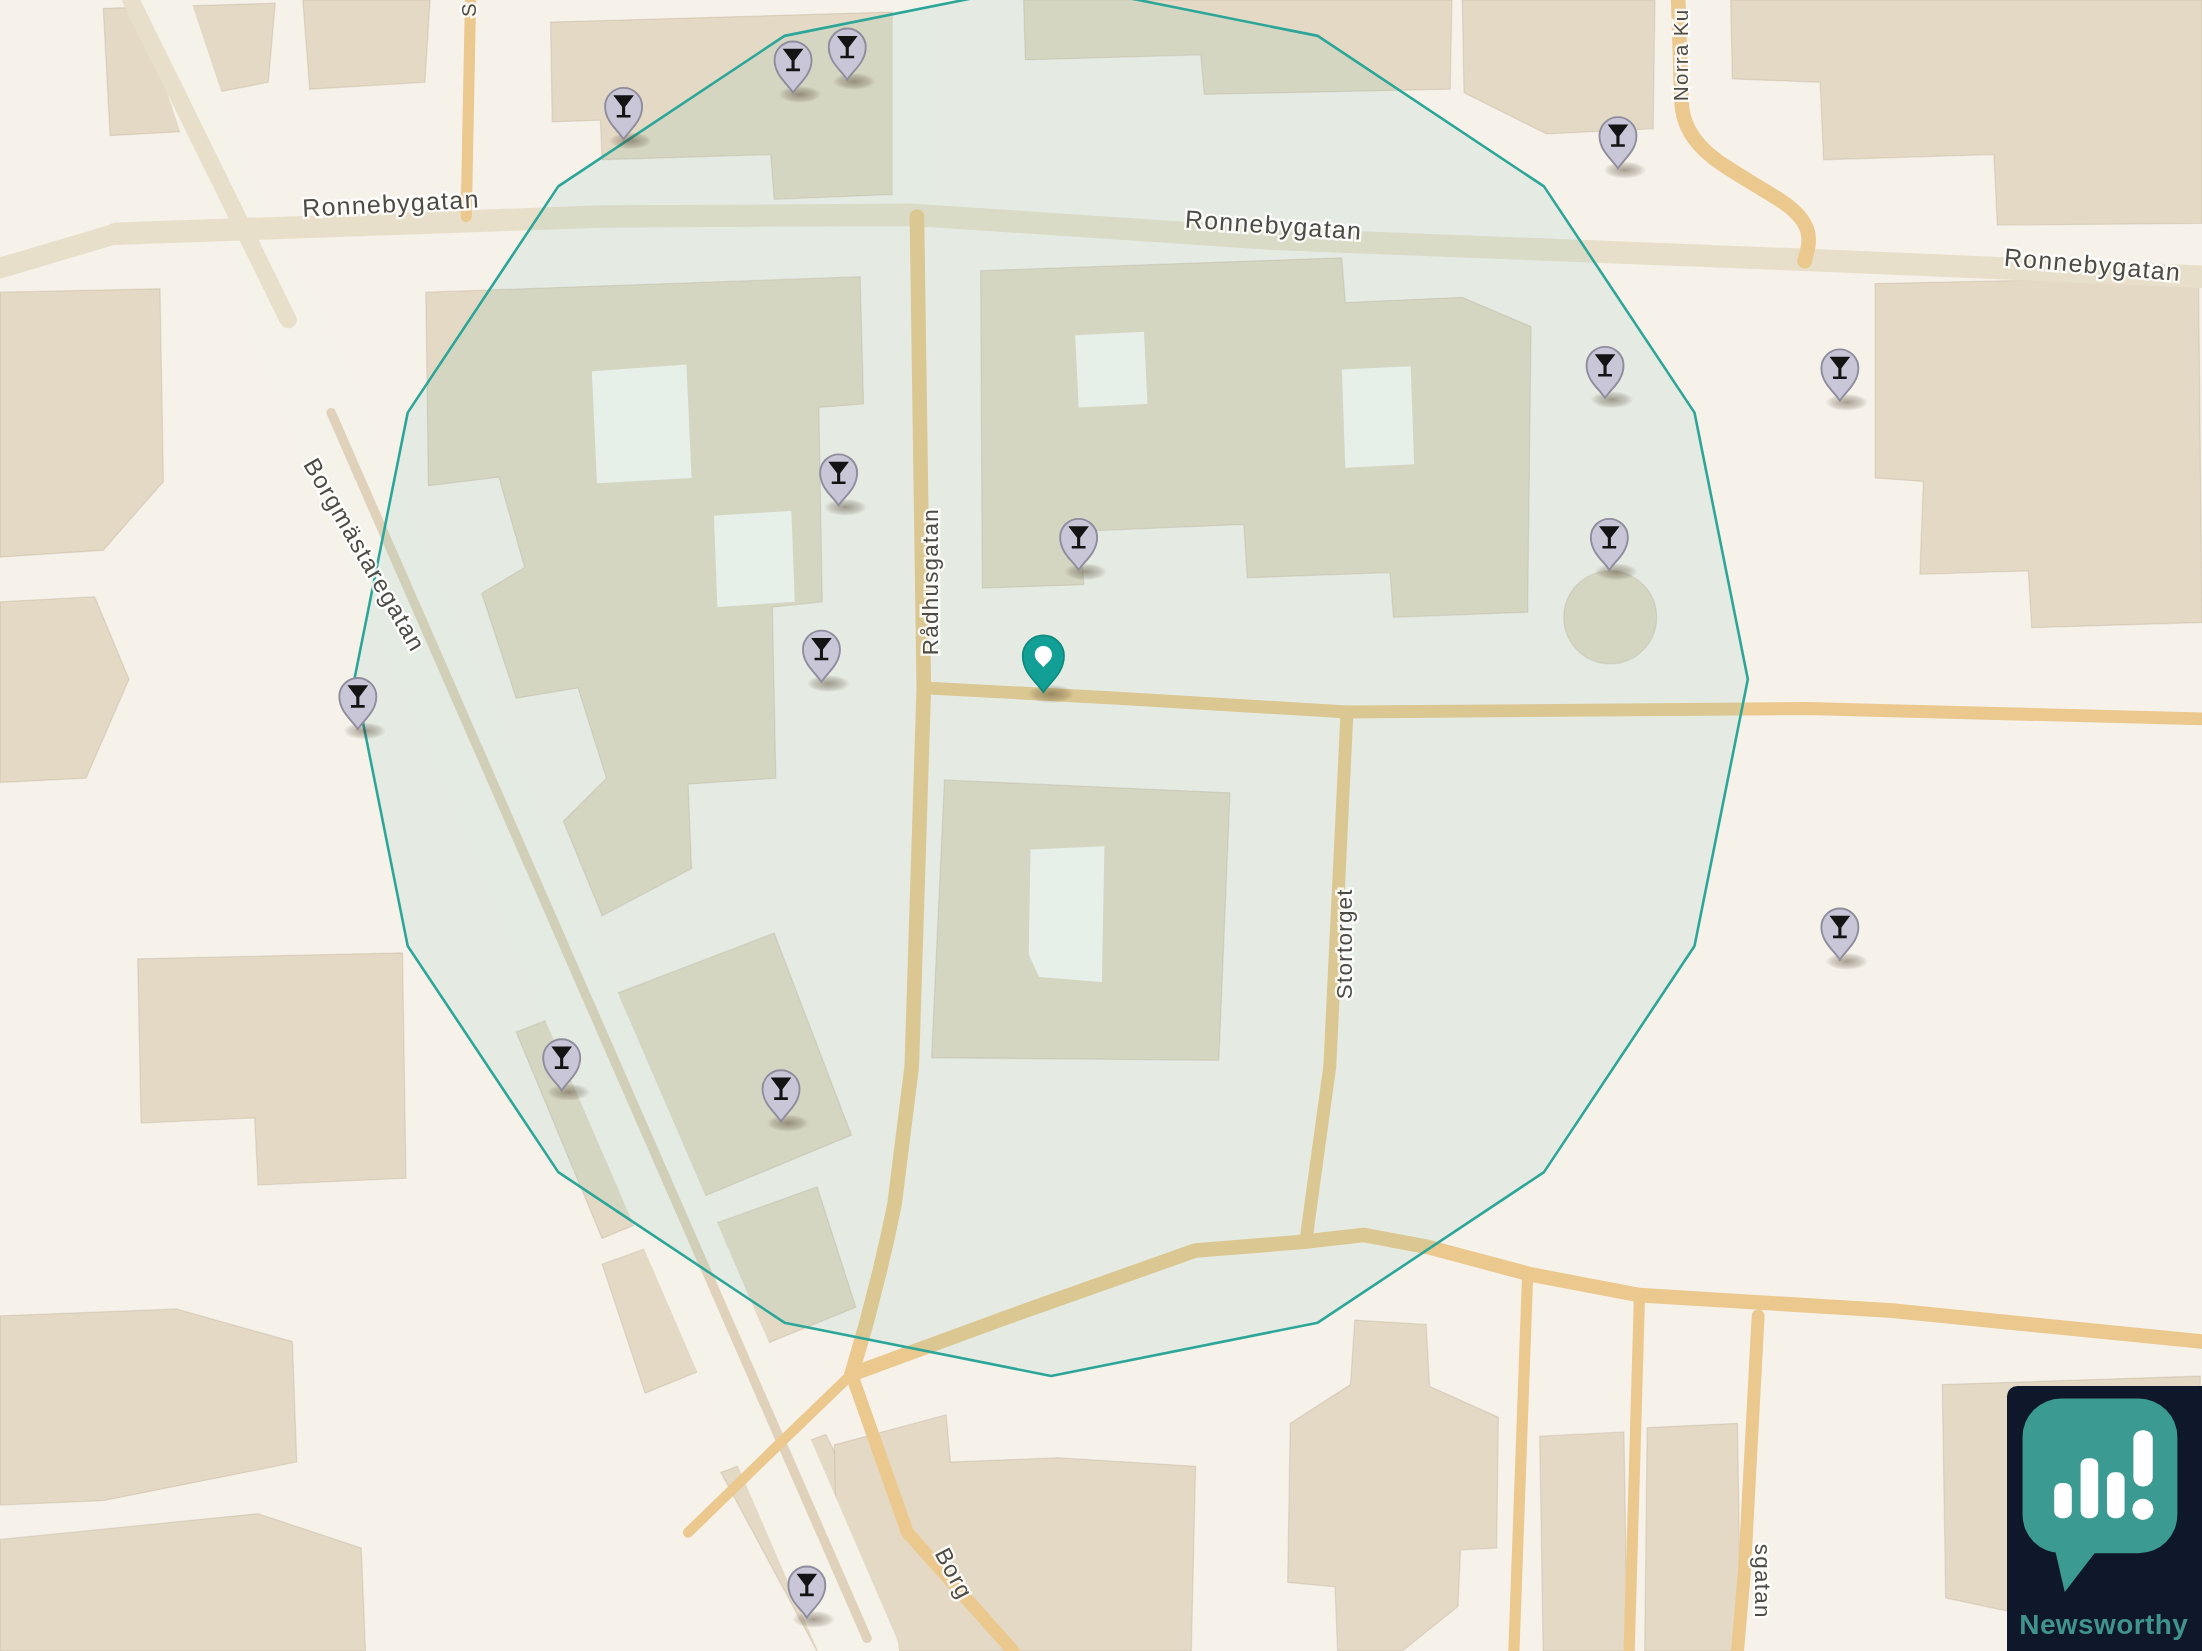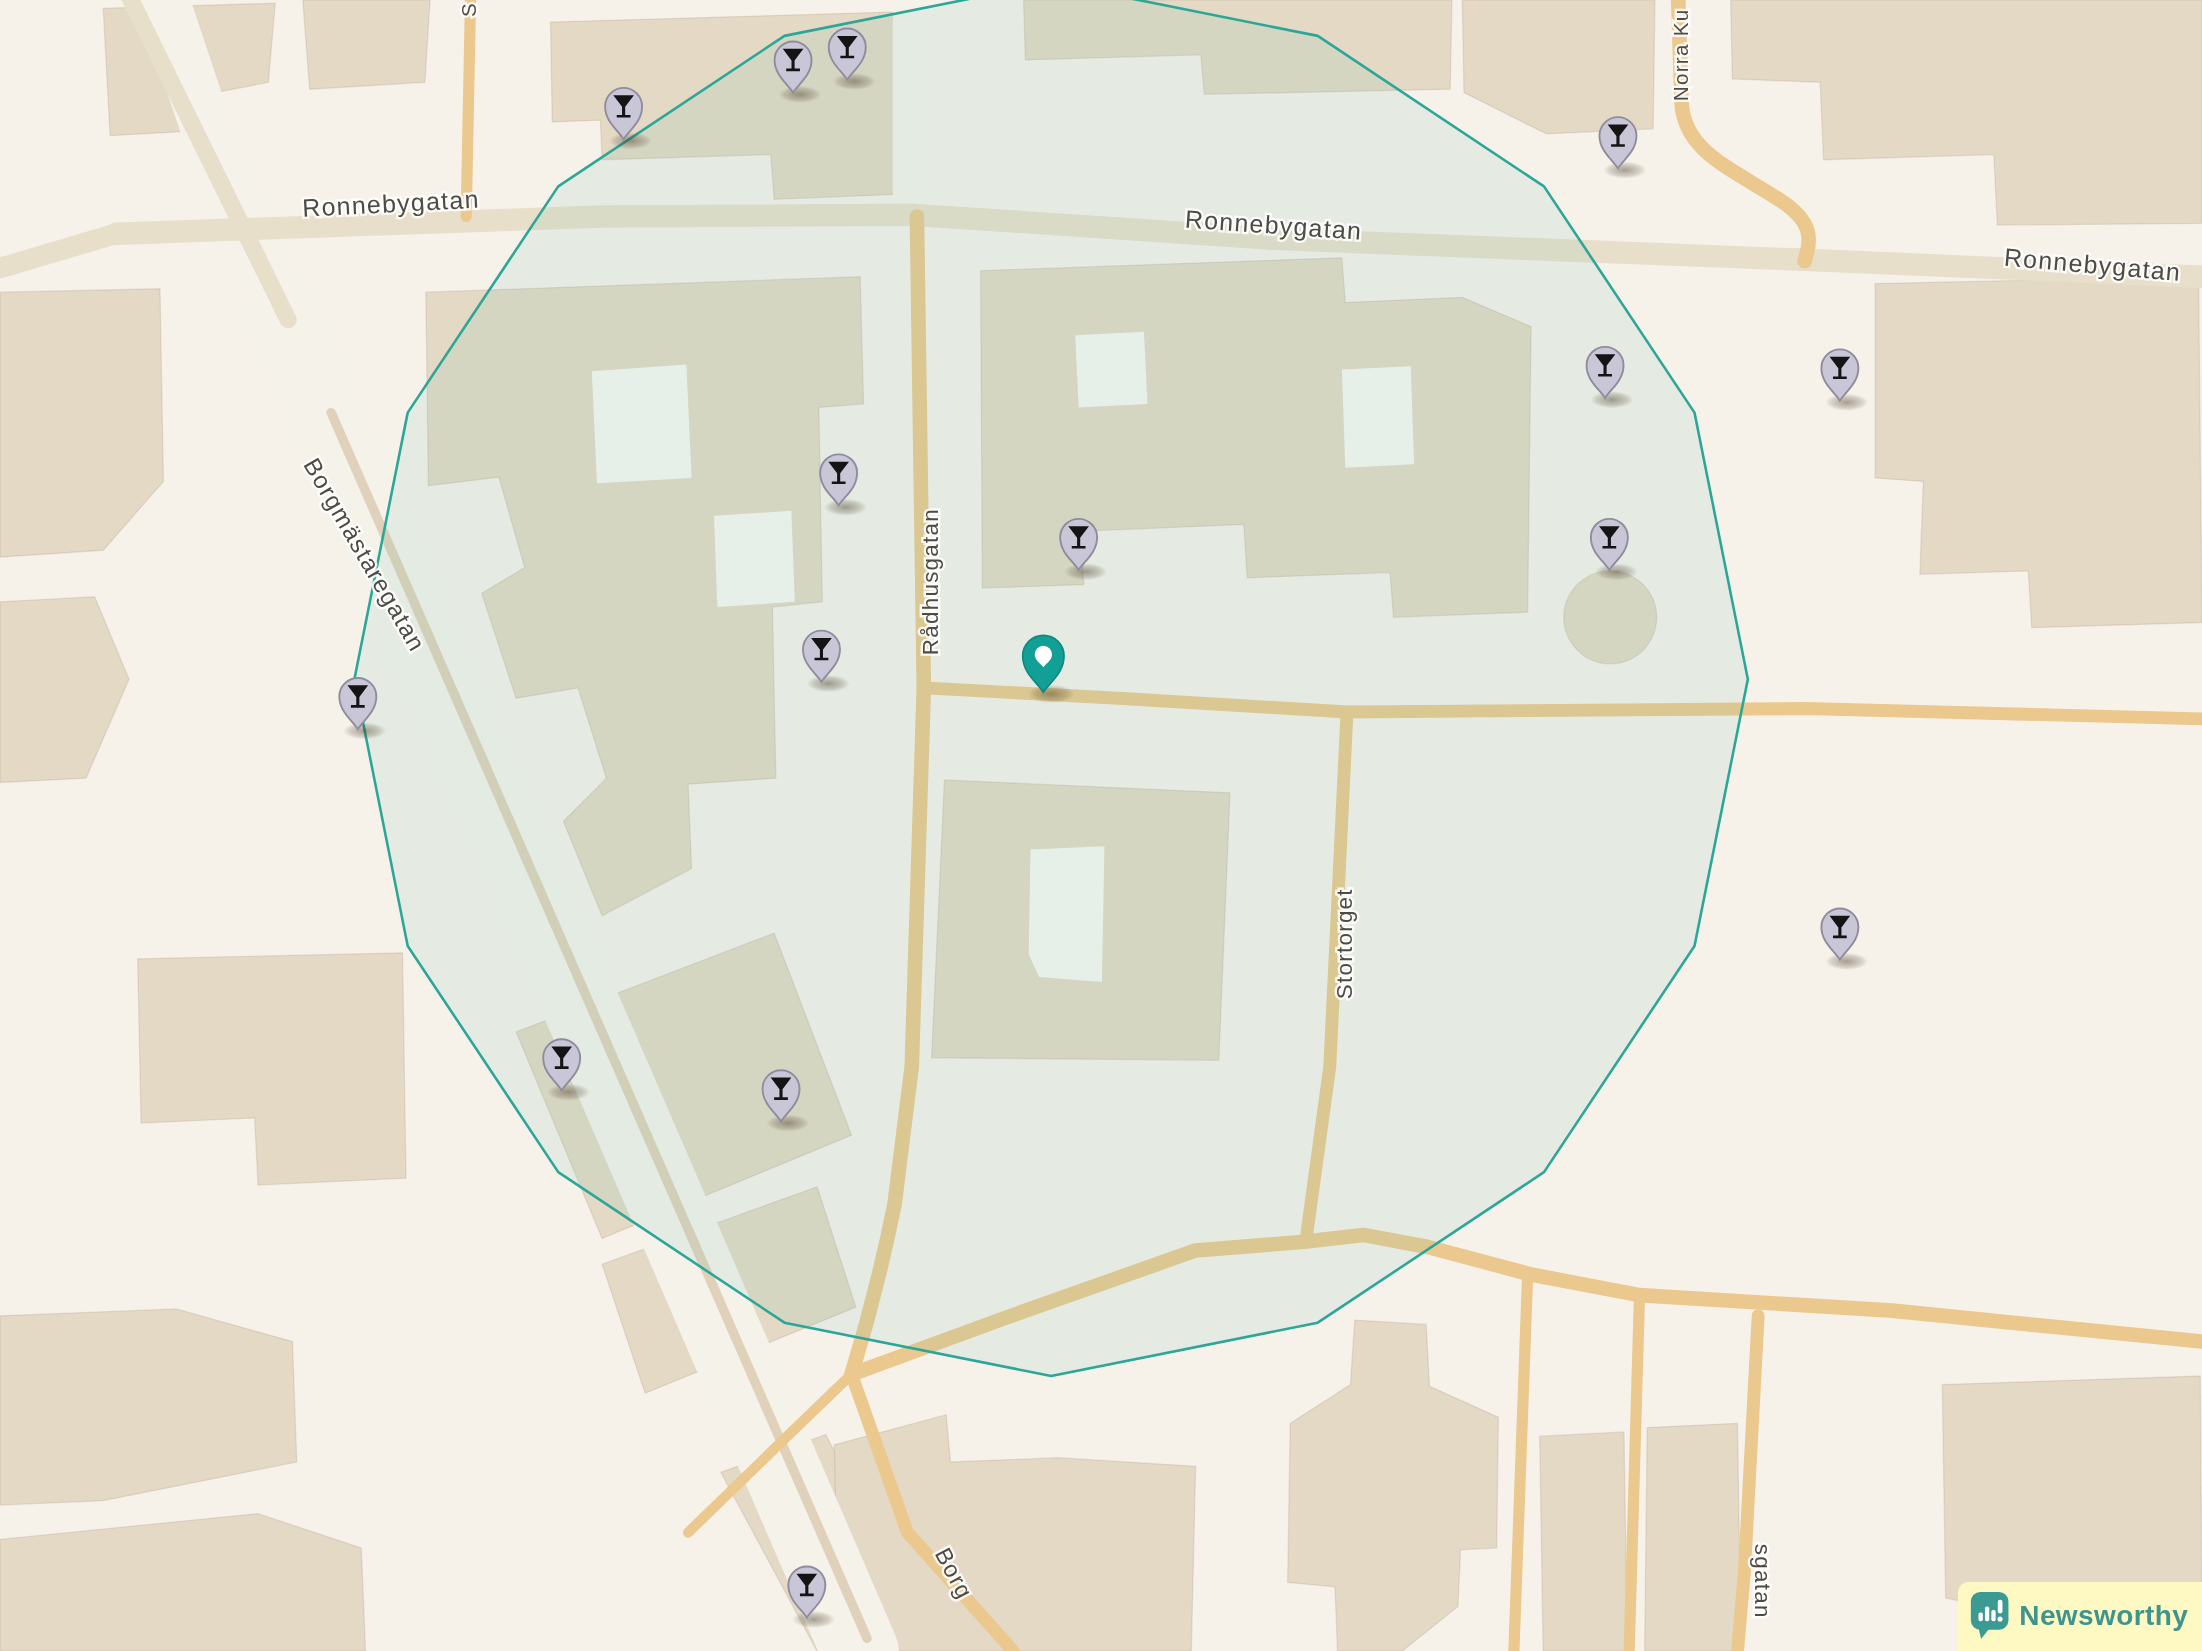--- a/index.html
+++ b/index.html
@@ -6,21 +6,21 @@
   .map-viewport{position:relative;width:100vw;height:100vh;font-family:"Liberation Sans",sans-serif;}
   svg{display:block;width:100%;height:100%;}
   .building{fill:var(--building,#e4d9c5);stroke:rgba(150,130,100,0.18);stroke-width:1.5;}
   .courtyard{fill:var(--courtyard,#f7f6f0);stroke:none;}
   .road-minor{fill:none;stroke:var(--road-minor,#e8dfcb);stroke-linecap:round;stroke-linejoin:round;}
   .road-major{fill:none;stroke:var(--road-major,#ebc88e);stroke-linecap:round;stroke-linejoin:round;}
   .road-corridor{fill:none;stroke:var(--corridor,#f5f2ea);stroke-linecap:round;stroke-linejoin:round;}
   .road-lane{fill:none;stroke:var(--road-lane,#e0d2ba);stroke-linecap:round;}
   .highlight{fill:var(--circle-fill,rgba(116,192,176,0.13));stroke:var(--circle-stroke,#2ca698);stroke-width:3;stroke-linejoin:round;}
   text.street-label{fill:#4d4b45;paint-order:stroke;stroke:rgba(255,255,255,0.85);stroke-width:5.5px;letter-spacing:1.5px;}
-  .logo-card{position:absolute;right:0;bottom:0;background:#fef9c3;border-radius:10.3px 0 0 0;display:flex;align-items:center;gap:8.6px;padding:8.6px 13.8px 10.3px 12px;}
+  .logo-card{position:absolute;right:0;bottom:0;background:#0f172a;border-radius:10.3px 0 0 0;display:flex;align-items:center;gap:8.6px;padding:8.6px 13.8px 10.3px 12px;flex-direction:column;}
   .logo-text{color:#3f948d;font-weight:bold;font-size:28px;letter-spacing:0.4px;}
 </style>
 </head>
 <body>
 
 <div class="map-viewport">
 <svg viewBox="0 0 2560 1920" preserveAspectRatio="xMidYMid slice">
   <defs>
     <radialGradient id="pinShadow">
       <stop offset="0%" stop-color="rgba(70,55,35,0.45)"></stop>

